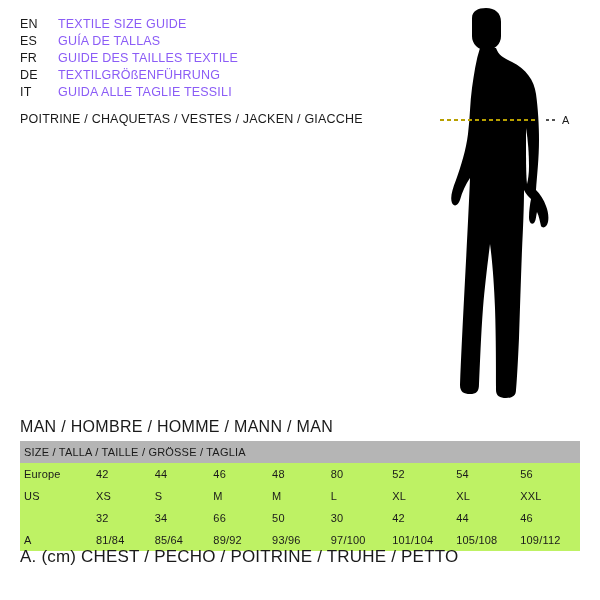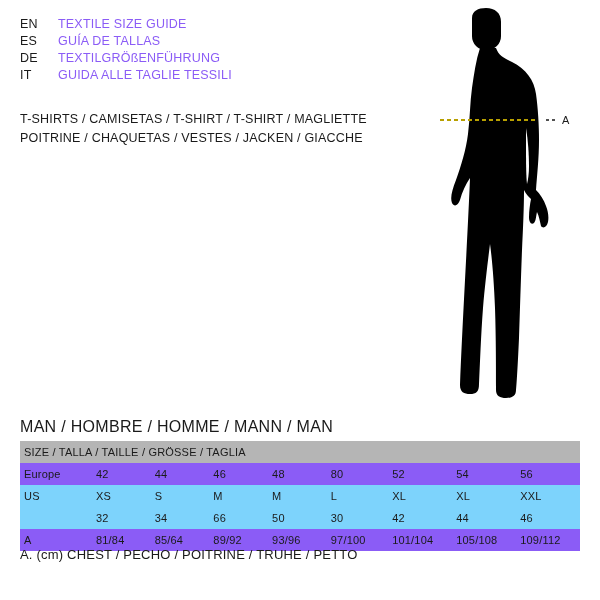--- a/index.html
+++ b/index.html
@@ -102,67 +102,70 @@
     padding: 3px 4px 3px 4px;
     font-weight: normal;
     color: #1a1a1a;
     height: 16px;
   }
   table.size-table tr.head-row th {
     background: #b5b5b5;
     font-size: 11px;
   }
   table.size-table tr.band td {
-    background: #7dd3fc;
+    background: #bef264;
   }
   table.size-table tr.plain td {
-    background: #8b5cf6;
+    background: #bef264;
   }
   table.size-table .col-label {
     width: 84px;
   }
   table.size-table .cell {
     width: 67px;
   }
 
   .footnote {
     position: absolute;
     left: 20px;
     top: 547px;
-    font-size: 13px;
+    font-size: 17px;
     letter-spacing: 0.2px;
     color: #1a1a1a;
   }
 </style>
 </head>
 <body>
 
 <div class="page">
 
   <div class="lang-block">
     <div class="lang-row">
       <span class="lang-code">EN</span>
       <span class="lang-text">TEXTILE SIZE GUIDE</span>
     </div>
     <div class="lang-row">
       <span class="lang-code">ES</span>
       <span class="lang-text">GUÍA DE TALLAS</span>
     </div>
     <div class="lang-row">
+      <span class="lang-code">FR</span>
+      <span class="lang-text">GUIDE DES TAILLES TEXTILE</span>
+    </div>
+    <div class="lang-row">
       <span class="lang-code">DE</span>
       <span class="lang-text">TEXTILGRÖßENFÜHRUNG</span>
     </div>
     <div class="lang-row">
       <span class="lang-code">IT</span>
       <span class="lang-text">GUIDA ALLE TAGLIE TESSILI</span>
     </div>
   </div>
 
   <div class="cat-block">
-    <div class="cat-line">T-SHIRTS / CAMISETAS / T-SHIRT / T-SHIRT / MAGLIETTE</div>
     <div class="cat-line">POITRINE / CHAQUETAS / VESTES / JACKEN / GIACCHE</div>
   </div>
 
   <div class="figure-wrap">
     <svg class="figure-svg" width="200" height="400" viewBox="0 0 200 400" xmlns="http://www.w3.org/2000/svg">
 
       <path fill="#000000" d="M72,10 C72,3 78,0 86,0 C95,0 101,5 101,14 L101,28 C101,36 95,42 86,42 C78,42 72,36 72,28 Z"></path>
 
       <path fill="#000000" d="
         M80,40

